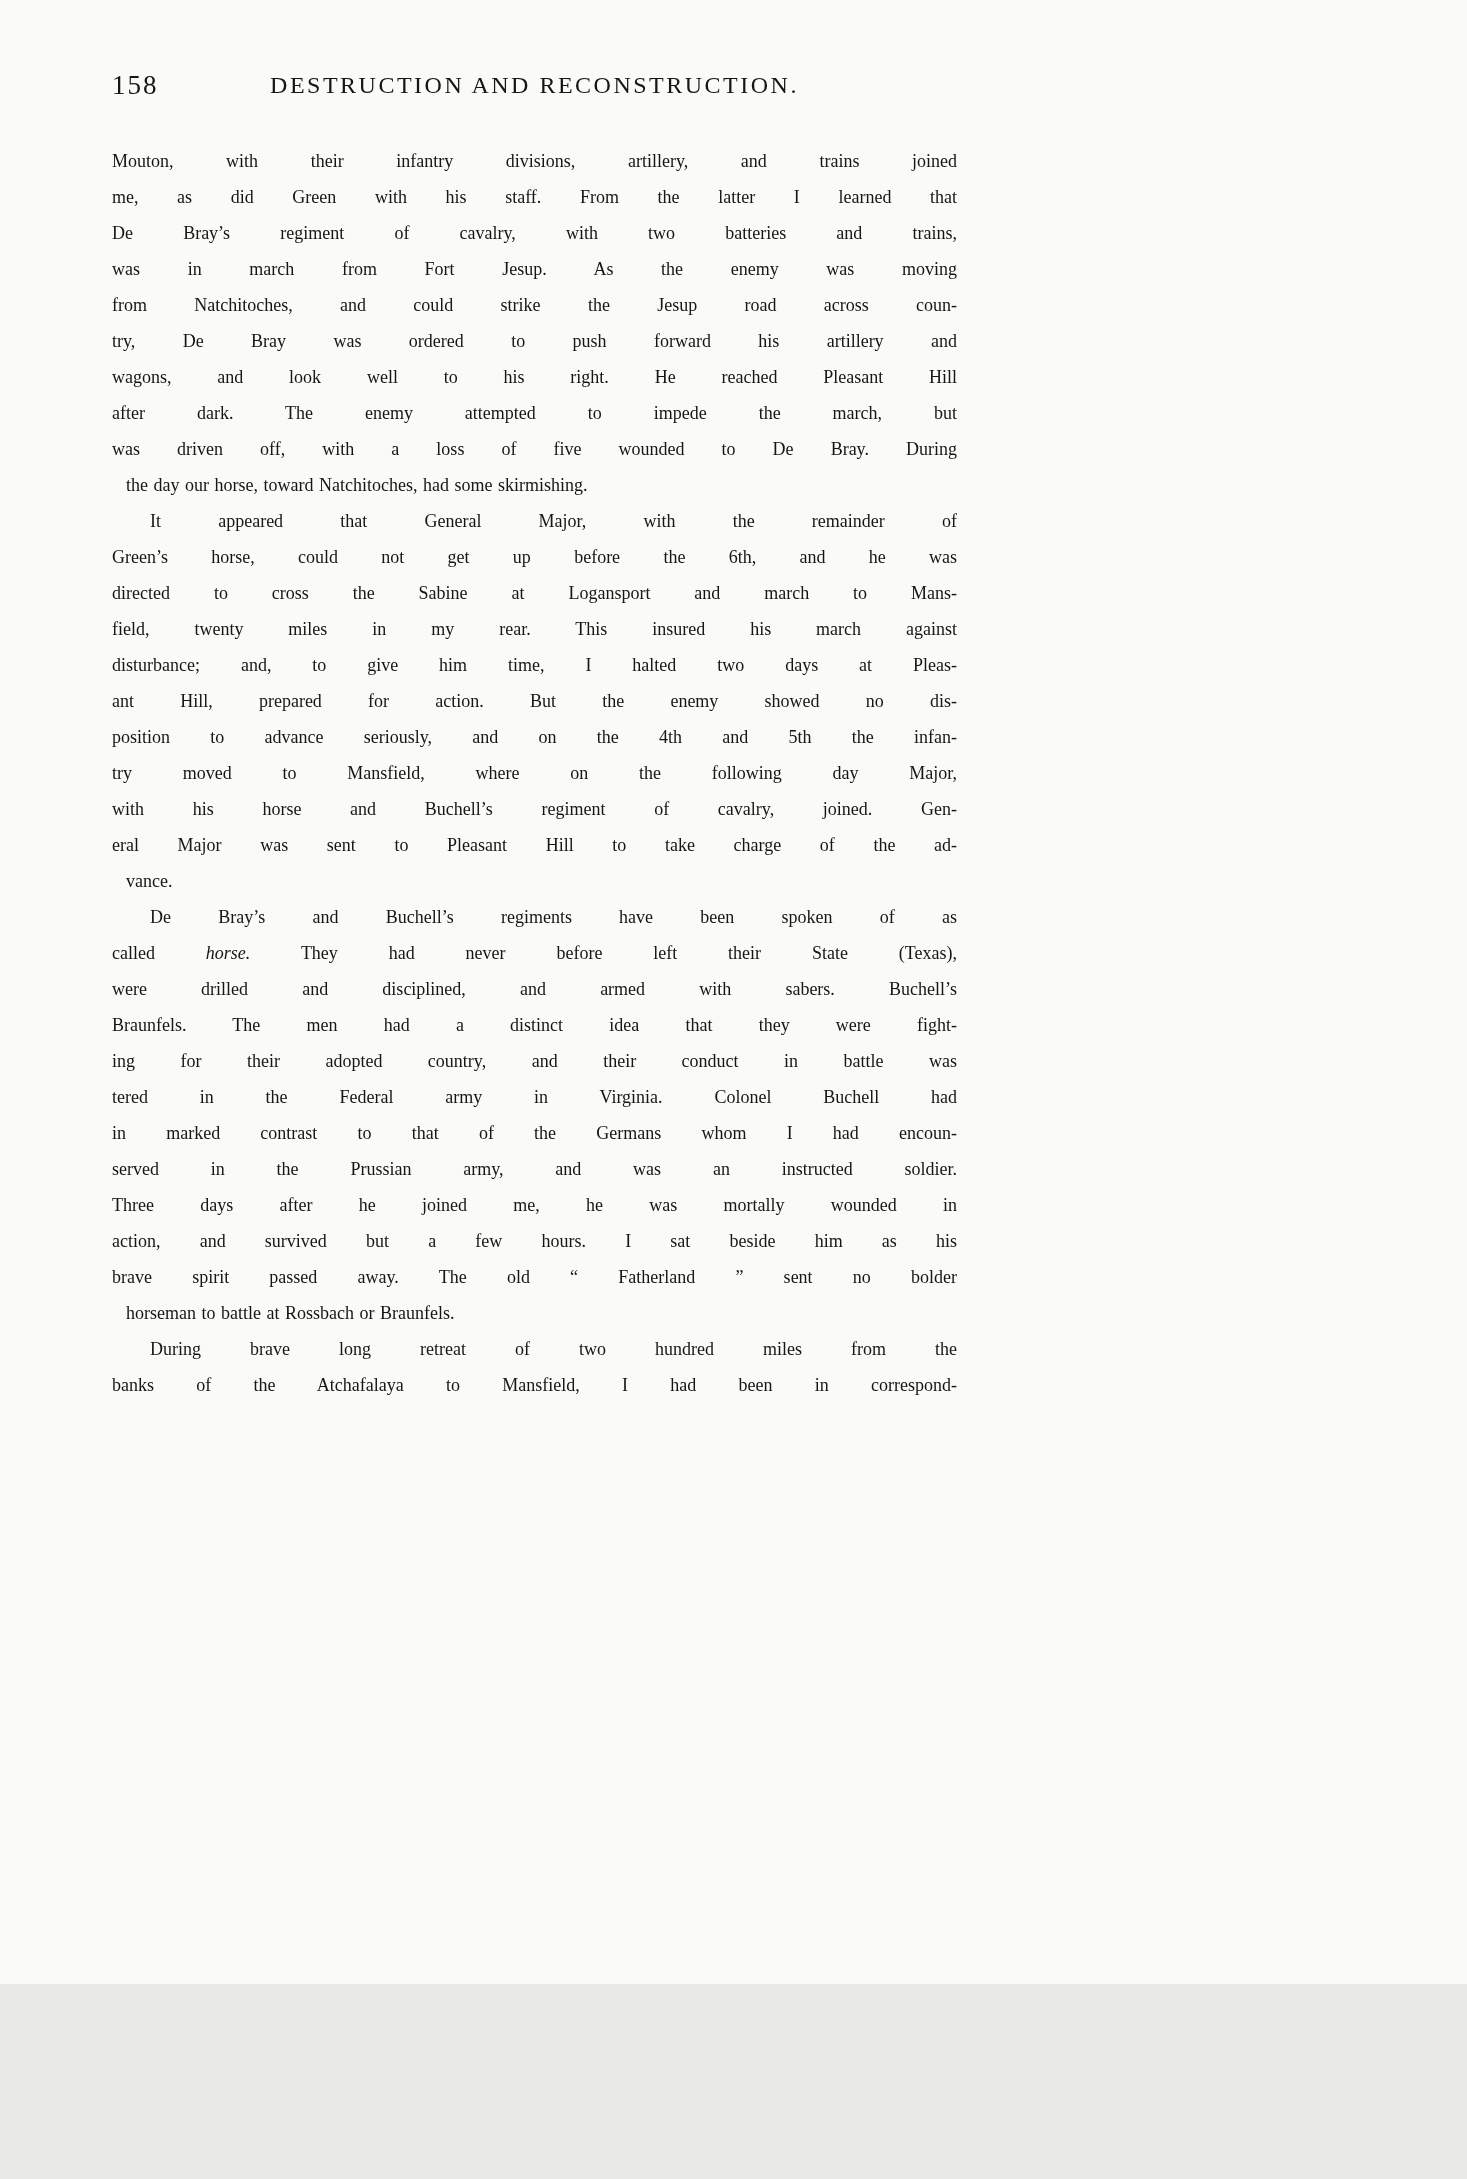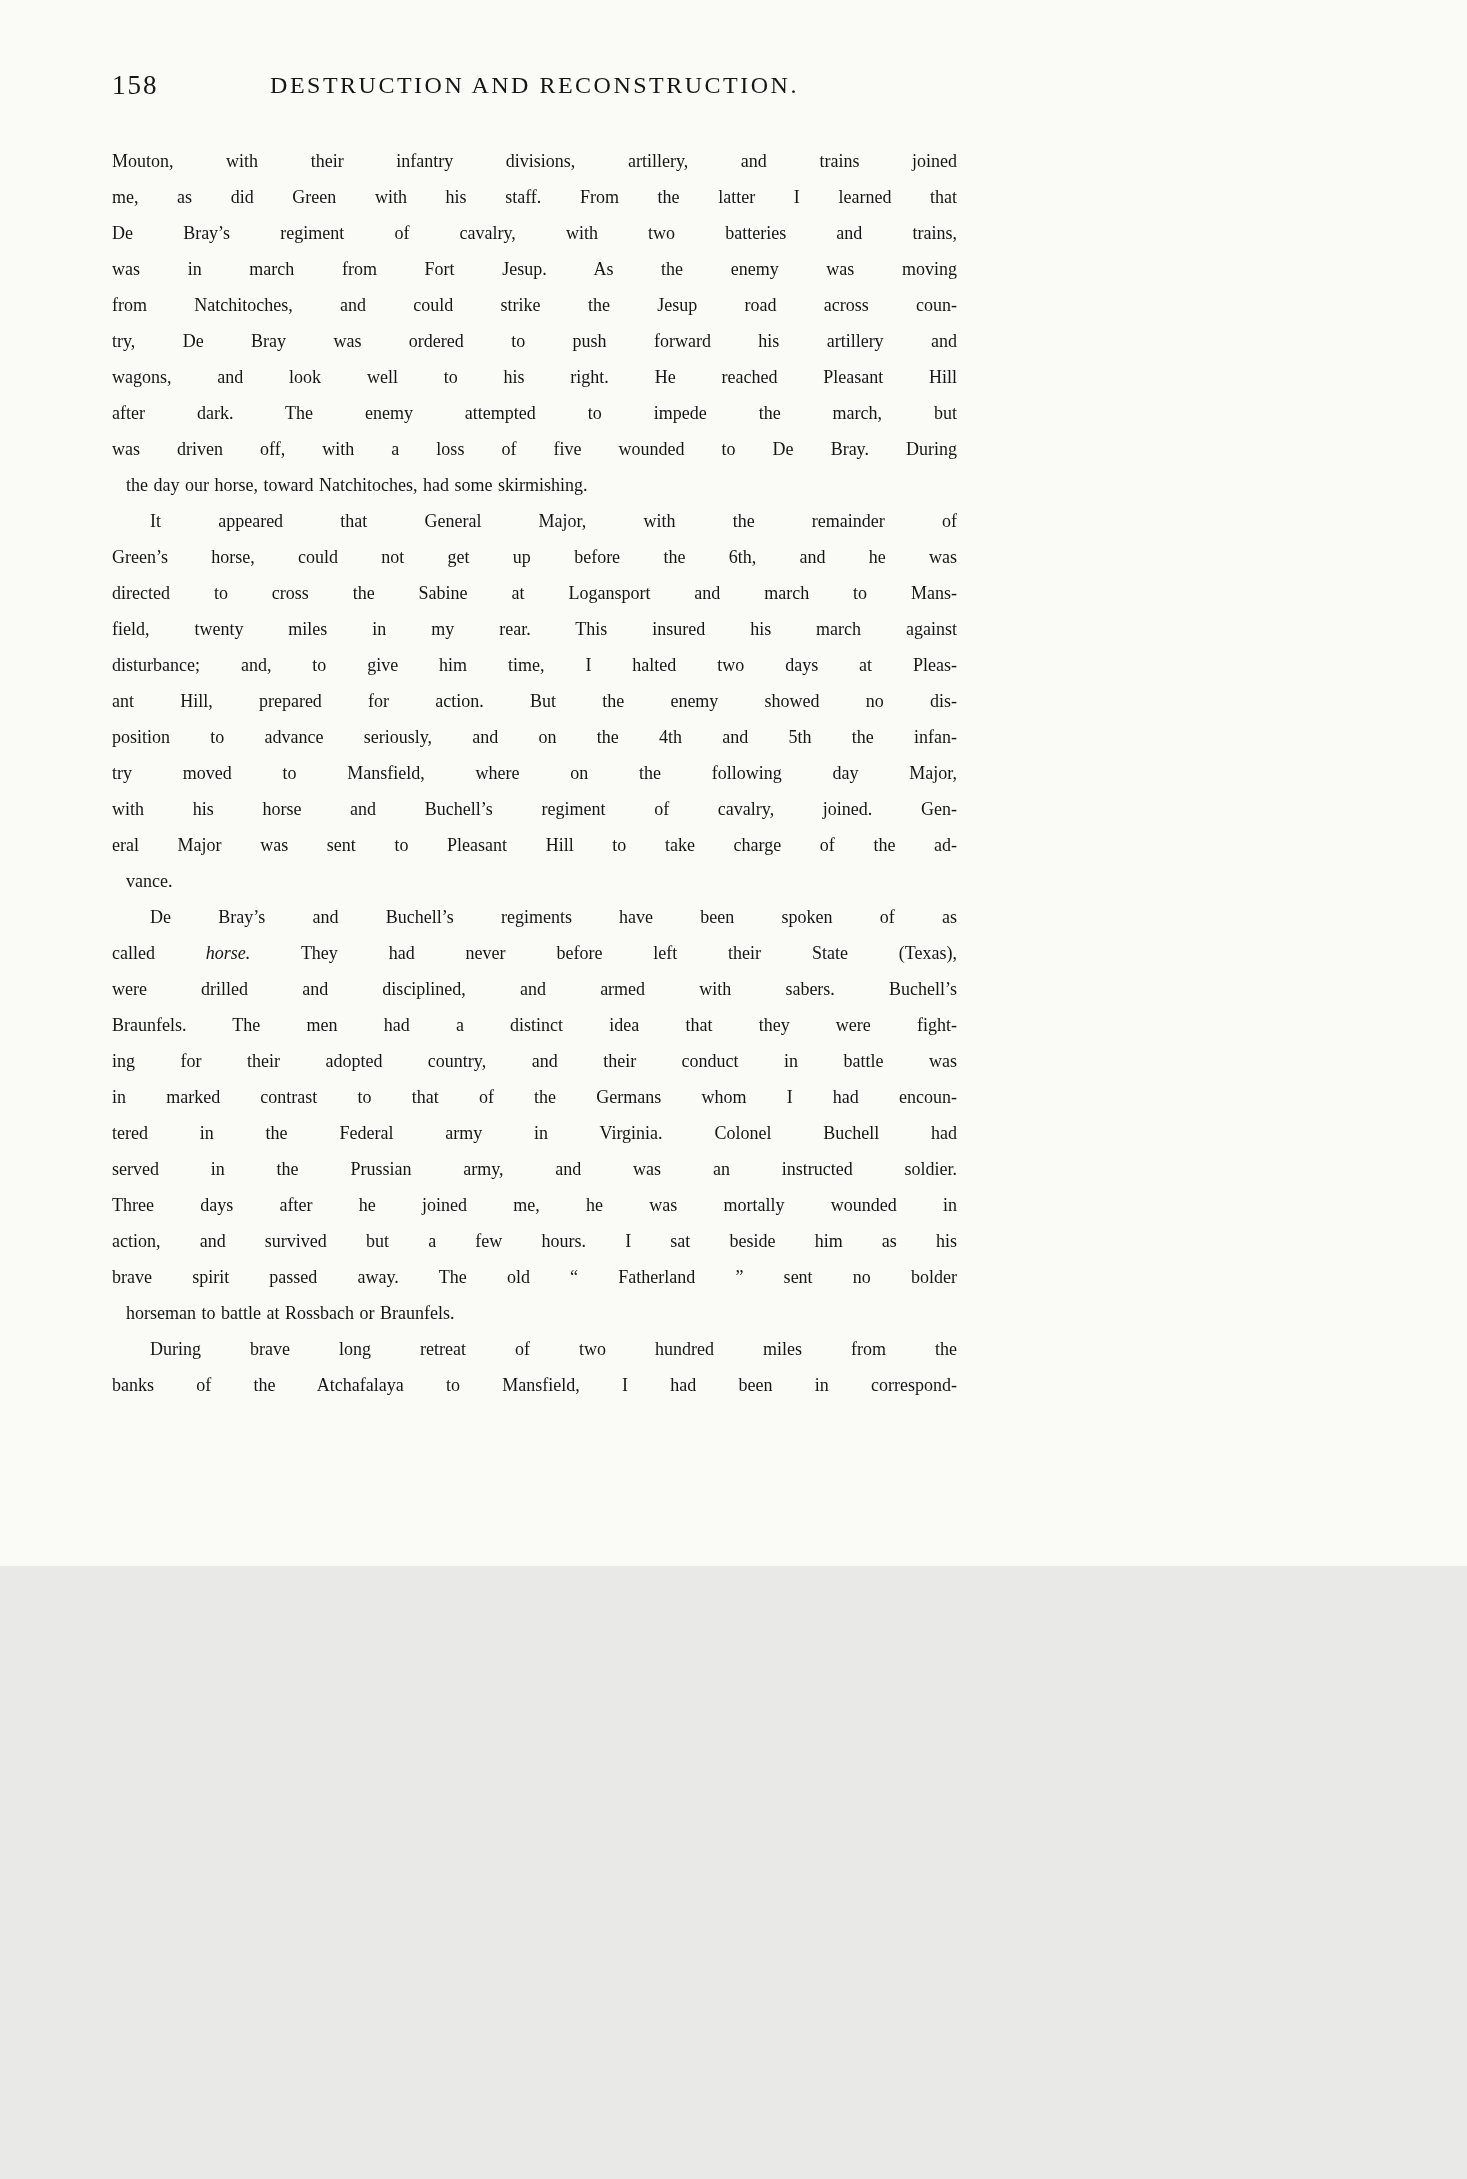--- a/index.html
+++ b/index.html
@@ -3,21 +3,21 @@
 <meta charset="utf-8">
 <style>
   html, body {
     margin: 0;
     padding: 0;
     background: #e9e9e7;
   }
   .page {
     position: relative;
     width: 1467px;
-    height: 1566px;
+    height: 1984px;
     margin: 0 auto;
     background: #fafaf7;
     color: #161616;
     font-family: "Liberation Serif", "DejaVu Serif", serif;
     overflow: hidden;
   }
   .running-head {
     position: absolute;
     top: 72px;
     left: 112px;
@@ -92,22 +92,22 @@
         <div class="line"><span>with his horse and Buchell’s regiment of cavalry, joined. Gen-</span></div>
         <div class="line"><span>eral Major was sent to Pleasant Hill to take charge of the ad-</span></div>
         <div class="line line-last"><span>vance.</span></div>
       </div>
       <div class="paragraph">
         <div class="line line-indent"><span>De Bray’s and Buchell’s regiments have been spoken of as</span></div>
         <div class="line"><span>called </span><span class="em">horse.</span><span> They had never before left their State (Texas),</span></div>
         <div class="line"><span>were drilled and disciplined, and armed with sabers. Buchell’s</span></div>
         <div class="line"><span>Braunfels. The men had a distinct idea that they were fight-</span></div>
         <div class="line"><span>ing for their adopted country, and their conduct in battle was</span></div>
+        <div class="line"><span>tered in the Federal army in Virginia. Colonel Buchell had</span></div>
         <div class="line"><span>in marked contrast to that of the Germans whom I had encoun-</span></div>
-        <div class="line"><span>tered in the Federal army in Virginia. Colonel Buchell had</span></div>
         <div class="line"><span>served in the Prussian army, and was an instructed soldier.</span></div>
         <div class="line"><span>Three days after he joined me, he was mortally wounded in</span></div>
         <div class="line"><span>action, and survived but a few hours. I sat beside him as his</span></div>
         <div class="line"><span>brave spirit passed away. The old “ Fatherland ” sent no bolder</span></div>
         <div class="line line-last"><span>horseman to battle at Rossbach or Braunfels.</span></div>
       </div>
       <div class="paragraph">
         <div class="line line-indent"><span>During brave long retreat of two hundred miles from the</span></div>
         <div class="line"><span>banks of the Atchafalaya to Mansfield, I had been in correspond-</span></div>
       </div>

